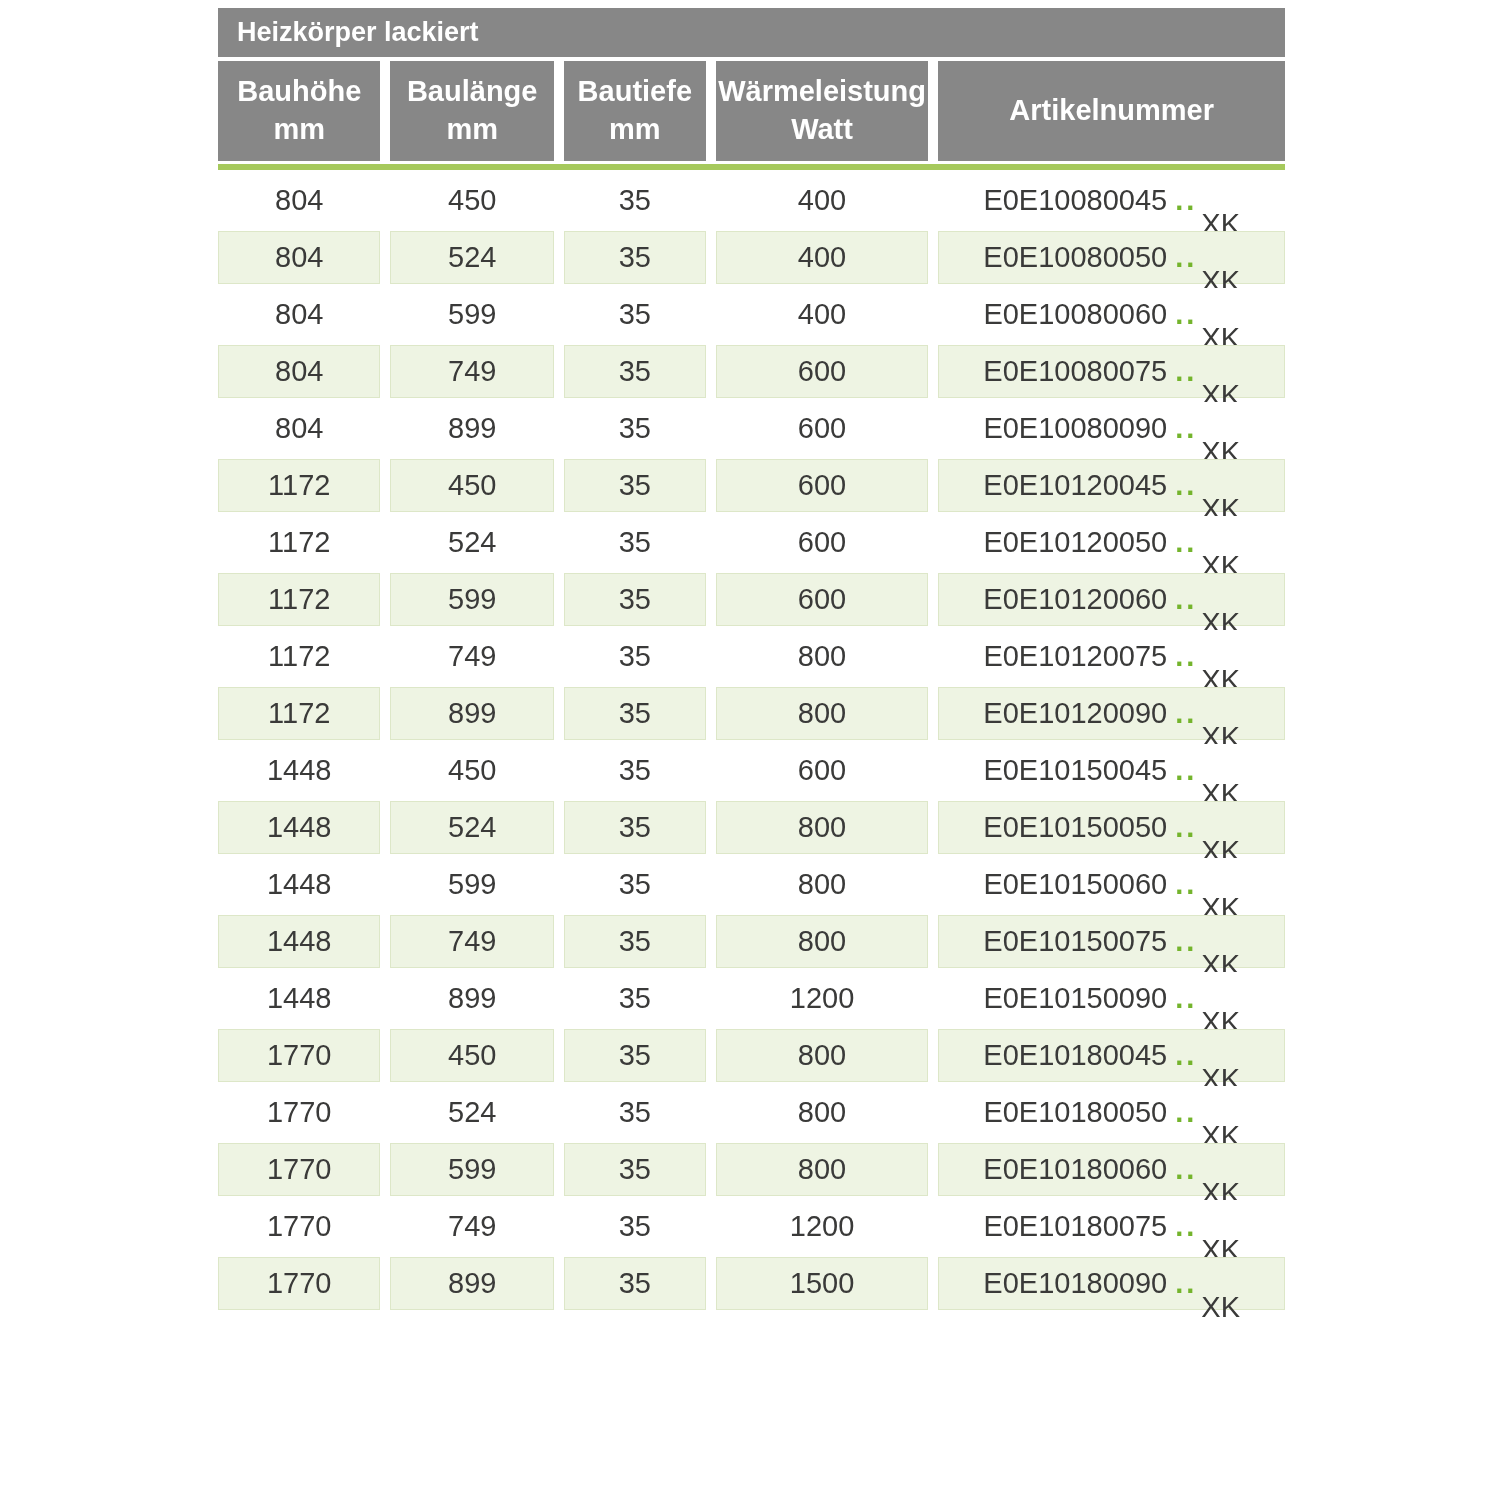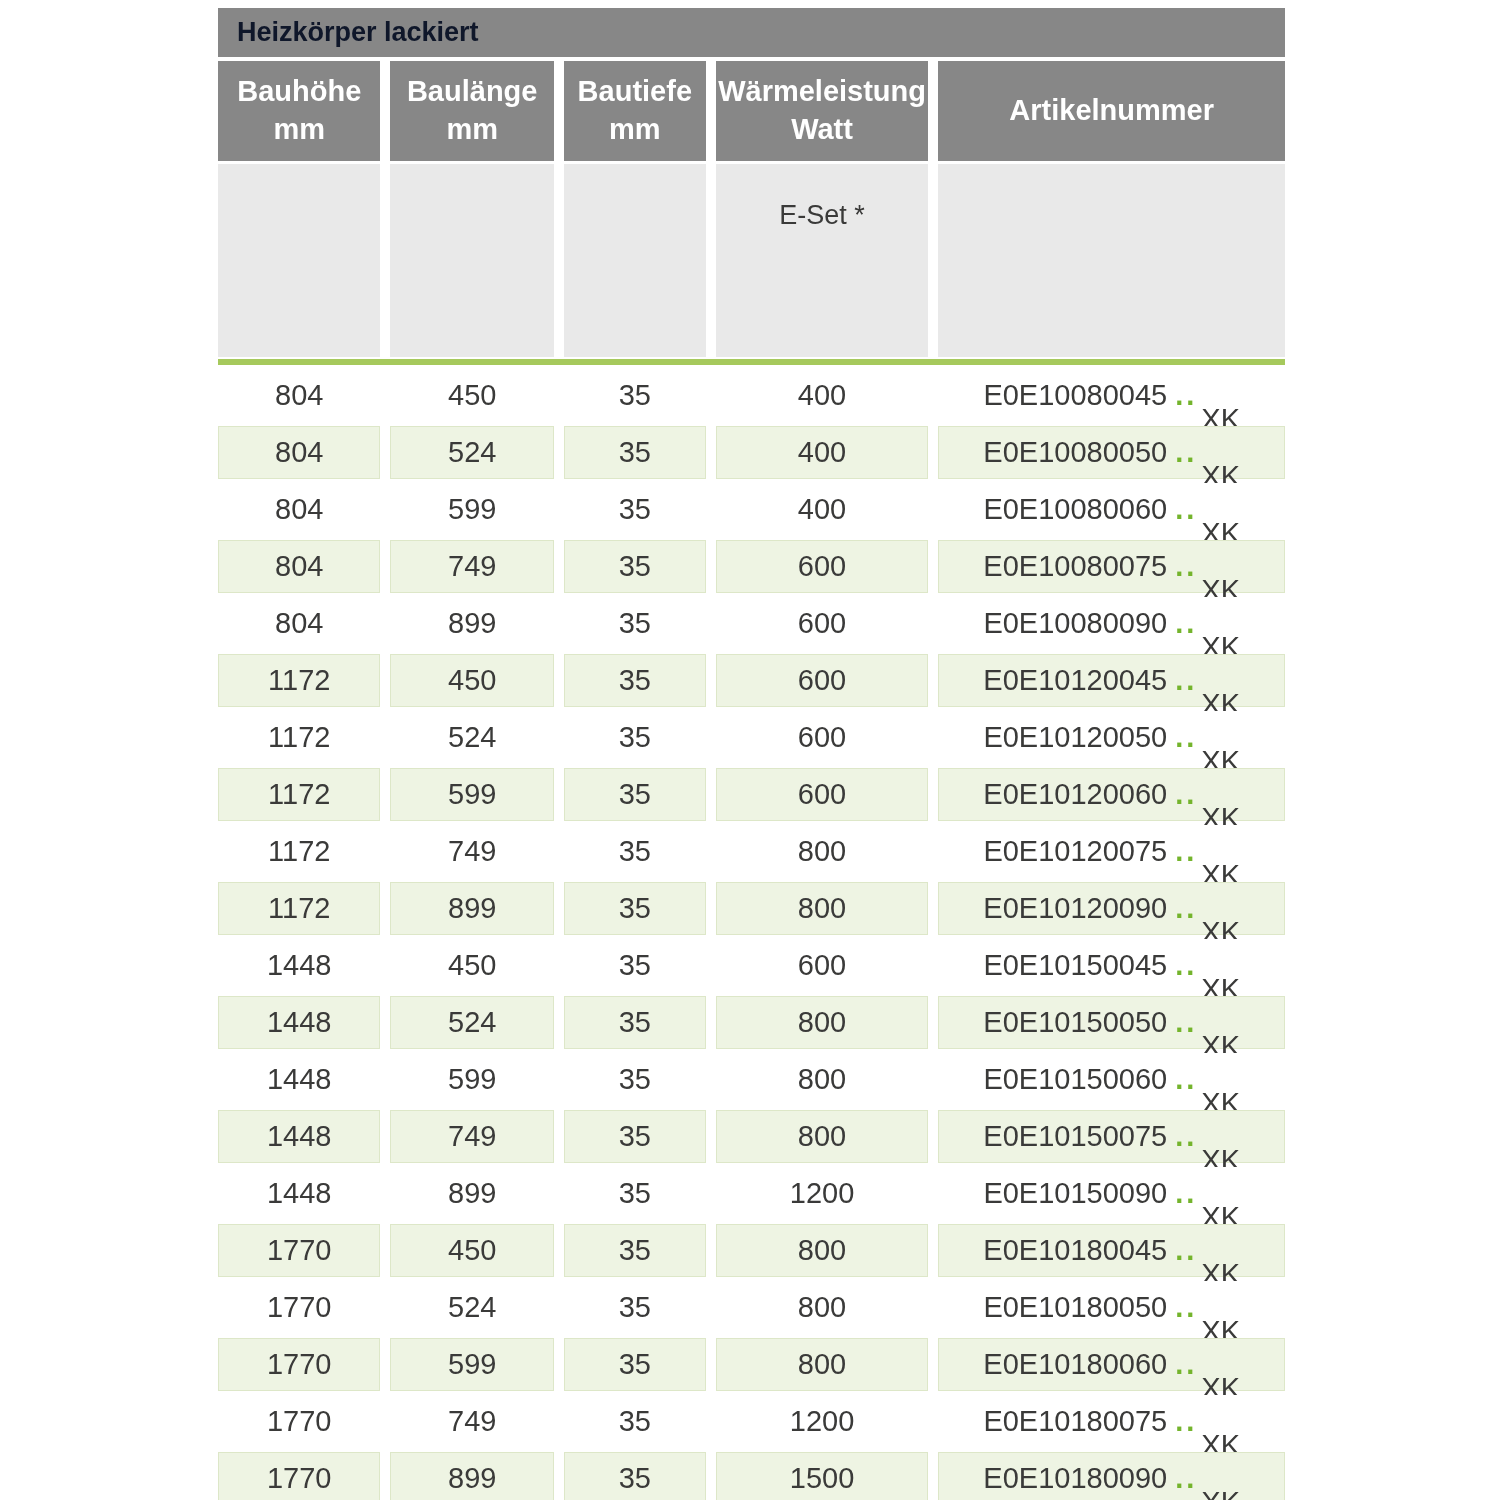--- a/index.html
+++ b/index.html
@@ -21,21 +21,21 @@
   }
   .title-bar {
     height: 49px;
     background: #878787;
     display: flex;
     align-items: center;
     padding-left: 19px;
     margin-bottom: 4px;
   }
   .title-bar span {
-    color: #0f172a;
+    color: #ffffff;
     font-weight: bold;
     font-size: 27px;
   }
   .row-flex { display: flex; gap: 10px; }
   .cell {
     display: flex;
     align-items: center;
     justify-content: center;
     text-align: center;
   }
@@ -115,29 +115,20 @@
     <div class="cell header-cell c4">
       <span>Wärmeleistung</span>
       <span>Watt</span>
     </div>
     <div class="cell header-cell c5">
       <span>Artikelnummer</span>
       <span></span>
     </div>
   </div>
 
-  <div class="row-flex subheader-row">
-    <div class="cell subheader-cell c1"></div>
-    <div class="cell subheader-cell c2"></div>
-    <div class="cell subheader-cell c3"></div>
-    <div class="cell subheader-cell c4">
-      <span>E-Set *</span>
-    </div>
-    <div class="cell subheader-cell c5"></div>
-  </div>
 
   <div class="green-divider"></div>
 
   <div id="rows">
       <div class="row-flex row row-white">
         <div class="cell c1 bold">804</div>
         <div class="cell c2 bold">450</div>
         <div class="cell c3">35</div>
         <div class="cell c4">400</div>
         <div class="cell c5">

